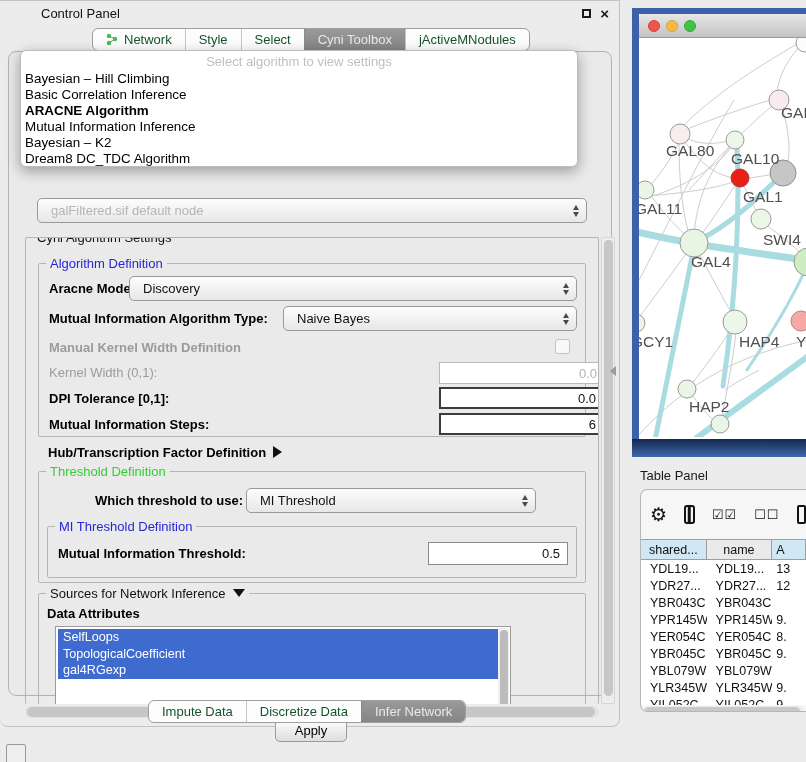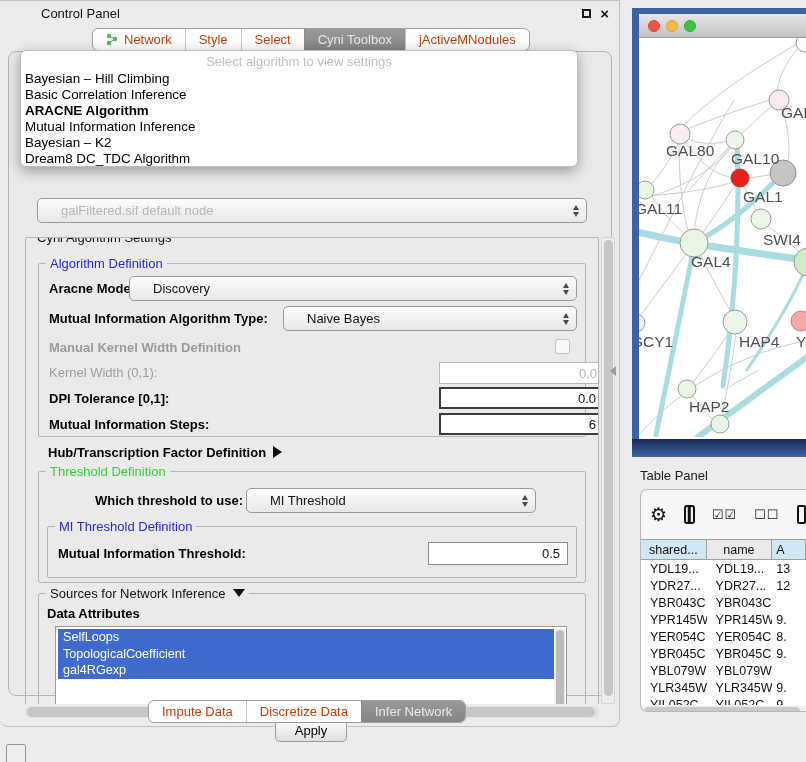--- a/index.html
+++ b/index.html
@@ -13,21 +13,21 @@
     border:1px solid #c2c2c2;border-left:none;border-radius:0 0 8px 8px;}
   .cp-titlebar{position:absolute;left:0;top:0;width:100%;height:25px;display:flex;align-items:center;
     padding:0 10px;font-size:13px;}
   .cp-title{flex:0 0 auto;margin-left:31px;}
   .cp-tb-icons{margin-left:auto;display:flex;align-items:center;gap:9px;}
   .float-box{width:9px;height:9px;border:2px solid #1a1a1a;display:inline-block;}
   .close-x{font-size:15px;font-weight:900;color:#1a1a1a;line-height:1;}
   
   .seg-strip{position:absolute;display:inline-flex;border:1px solid #9f9f9f;border-radius:6px;
     background:#fdfdfd;overflow:hidden;height:23px;}
-  .seg{display:flex;align-items:center;gap:5px;padding:0 13px;font-size:13px;color:#c2410c;
+  .seg{display:flex;align-items:center;gap:5px;padding:0 13px;font-size:13px;color:#14532d;
     border-left:1px solid #c4c4c4;white-space:nowrap;}
   .seg:first-child{border-left:none;}
   .seg.sel{background:linear-gradient(#999,#858585);color:#e9e9e9;border-left:1px solid #8a8a8a;}
   .top-tabs{left:92px;top:27px;}
   .bottom-tabs{left:148px;top:699px;}
   .net-icon{width:13px;height:13px;display:inline-block;}
   
   .cp-body{position:absolute;left:8px;top:50px;width:604px;height:645px;background:#eaeaea;
     border:1px solid #b3b3b3;border-radius:8px;}
   
@@ -35,21 +35,21 @@
     border:1px solid #bdbdbd;border-radius:6px;box-shadow:0 4px 14px rgba(0,0,0,.35);z-index:10;
     padding-top:3px;}
   .dd-hint{text-align:center;color:#bfbfbf;font-size:13px;height:17px;}
   .dd-item{font-size:13.4px;line-height:16.1px;padding-left:4px;color:#000;white-space:nowrap;}
   .dd-item.bold{font-weight:bold;}
   
   .bg-combo{position:absolute;left:28px;top:146px;width:550px;height:26px;z-index:1;}
   .bg-combo .combo-text{color:#b5b5b5;}
   
   .combo{display:flex;align-items:center;height:25px;border:1px solid #999;border-radius:5px;
-    background:linear-gradient(#fdfdfd,#e7e7e7);padding-left:23px;font-size:13px;color:#111;}
+    background:linear-gradient(#fdfdfd,#e7e7e7);padding-left:13px;font-size:13px;color:#111;}
   .combo-arrows{margin-left:auto;display:flex;flex-direction:column;align-items:center;gap:2px;
     padding-right:7px;}
   .tri-up{width:0;height:0;border-left:3.5px solid transparent;border-right:3.5px solid transparent;
     border-bottom:5px solid #4a4a4a;}
   .tri-dn{width:0;height:0;border-left:3.5px solid transparent;border-right:3.5px solid transparent;
     border-top:5px solid #4a4a4a;}
   
   .group{position:absolute;border:1px solid #b5b5b5;border-radius:2px;}
   .legend{position:absolute;top:-8px;left:7px;background:#eaeaea;padding:0 4px;font-size:13px;
     white-space:nowrap;}
@@ -255,21 +255,21 @@
           </div>
         </div>
       </div>
 
       <div class="group" style="left:12px;top:355px;width:548px;height:160px;">
         <span class="legend">
           <span>Sources for Network Inference</span>&nbsp;
           <span class="arrow-down"></span>
         </span>
         <span class="lbl" style="left:8px;top:12px;">Data Attributes</span>
-        <div class="attr-list" style="left:16px;top:32px;width:512px;height:120px;">
+        <div class="attr-list" style="left:16px;top:32px;width:456px;height:120px;">
           <div class="attr-item">SelfLoops</div>
           <div class="attr-item">TopologicalCoefficient</div>
           <div class="attr-item">gal4RGexp</div>
           <div class="list-vscroll">
               <div class="thumb"></div>
             </div>
         </div>
       </div>
     </div>
 

